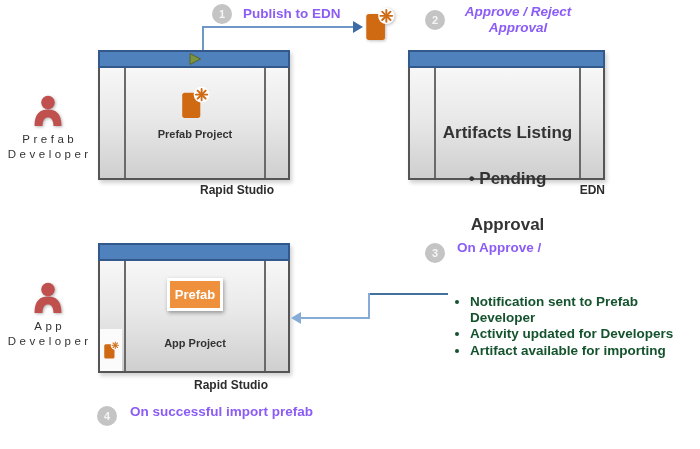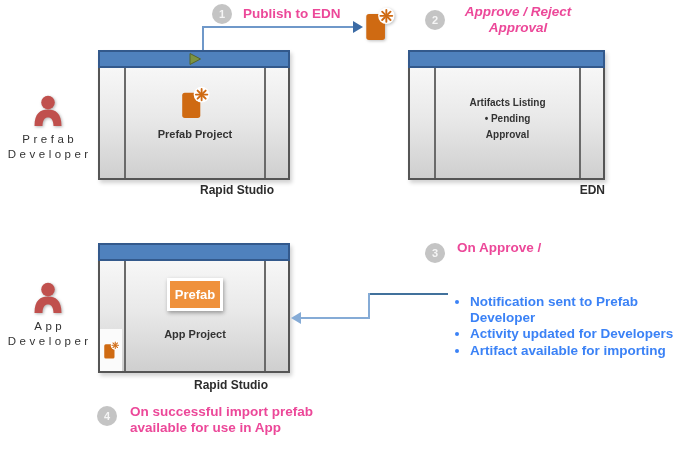--- a/index.html
+++ b/index.html
@@ -16,50 +16,50 @@
   .col-l{width:24px;border-right:2px solid #6a6a6a;position:relative;}
   .col-r{width:22px;border-left:2px solid #6a6a6a;}
   .col-c{flex:1;display:flex;flex-direction:column;align-items:center;}
   #w1{left:98px;top:50px;width:192px;}
   #w2{left:408px;top:50px;width:197px;}
   #w3{left:98px;top:243px;width:192px;}
   .proj-label{font-size:11px;font-weight:600;color:#333;}
   #w1 .col-c{padding-top:17px;}
   #w1 .proj-label{margin-top:7px;}
   #w2 .col-c{padding-top:27px;}
-  .edn-line{font-size:10px;font-weight:600;color:#333;line-height:16px;text-align:center;}
+  .edn-line{font-size:17px;font-weight:600;color:#333;line-height:16px;text-align:center;margin-top:30px;}
   .prefab-btn{margin-top:17px;width:50px;padding:6px 0;text-align:center;background:#ef913c;
               border:3px solid #ffffff;box-shadow:1px 2px 4px rgba(0,0,0,.35);
               color:#fff;font-size:13px;font-weight:600;}
-  #w3 .proj-label{margin-top:17px;}
+  #w3 .proj-label{margin-top:26px;}
   .side-slot{position:absolute;left:0;bottom:0;width:22px;height:42px;background:#fbfbfb;
              display:flex;align-items:center;justify-content:center;}
   .play{margin-left:88px;display:block;}
   
   .caption{position:absolute;font-size:12px;font-weight:700;color:#2c2c2c;}
   #cap1{left:177px;top:183px;width:120px;text-align:center;}
   #cap2{left:543px;top:183px;width:62px;text-align:right;}
   #cap3{left:171px;top:378px;width:120px;text-align:center;}
   
   .badge{position:absolute;width:20px;height:20px;border-radius:50%;background:#c4c4c4;
          color:#f5f5f5;font-size:11px;font-weight:700;display:flex;align-items:center;
          justify-content:center;}
   #badge1{left:212px;top:4px;}
   #badge2{left:425px;top:10px;}
   #badge3{left:425px;top:243px;}
   #badge4{left:97px;top:406px;}
-  .step-label{position:absolute;font-size:13.5px;font-weight:600;color:#ec4899;line-height:16px;}
+  .step-label{position:absolute;font-size:13.5px;font-weight:600;color:#8b5cf6;line-height:16px;}
   #slabel1{left:243px;top:6px;}
   #slabel2{left:447px;top:4px;width:142px;text-align:center;font-style:italic;}
   #slabel3{left:457px;top:240px;}
   #slabel4{left:130px;top:404px;width:235px;}
   
   #notes{position:absolute;left:453px;top:294px;width:232px;}
   #notes ul{margin:0;padding-left:17px;}
-  #notes li{font-size:13.5px;font-weight:600;color:#3b82f6;line-height:15.5px;margin-bottom:1px;}
+  #notes li{font-size:13.5px;font-weight:600;color:#14532d;line-height:15.5px;margin-bottom:1px;}
   
   .actor{position:absolute;display:flex;flex-direction:column;align-items:center;}
   .actor svg{filter:drop-shadow(1px 1px 1.5px rgba(0,0,0,.30));}
   .actor-label{font-size:11.5px;letter-spacing:3.5px;padding-left:3.5px;color:#333;
                text-align:center;line-height:15px;margin-top:3px;white-space:nowrap;}
   #actor-prefab-dev{left:0;top:93px;width:96px;}
   #actor-admin{left:619px;top:93px;width:80px;}
   #actor-app-dev{left:0;top:280px;width:96px;}
   
   .seg{position:absolute;}
@@ -121,21 +121,20 @@
   </div>
 
   <div class="badge" id="badge3">3</div>
   <div class="step-label" id="slabel3">
     <div>On Approve /</div>
   </div>
 
   <div class="badge" id="badge4">4</div>
   <div class="step-label" id="slabel4">
     <div>On successful import prefab</div>
-    <div>available for use in App</div>
   </div>
 
   <svg id="doc-edn" width="31" height="37">
     <use href="#sym-doc"></use>
   </svg>
 
   <div class="window" id="w1">
     <div class="titlebar">
       <svg class="play" width="14" height="14">
           <use href="#sym-play"></use>

